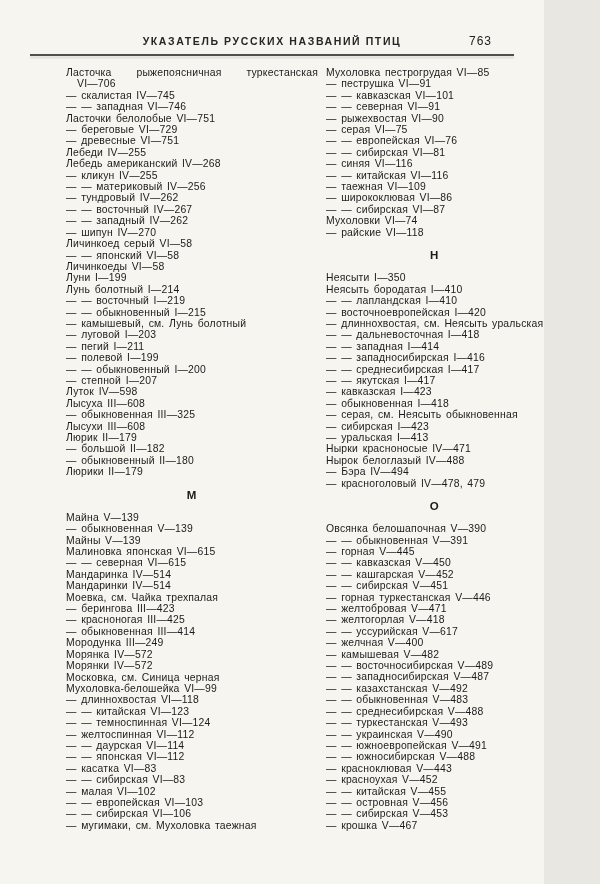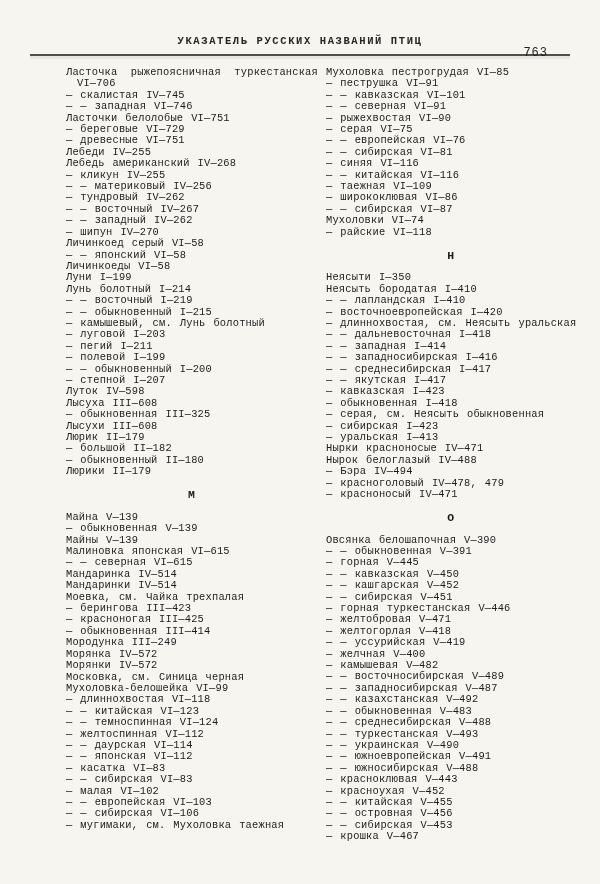--- a/index.html
+++ b/index.html
@@ -1,39 +1,39 @@
 <!DOCTYPE html>
 <html><head>
 <meta charset="utf-8">
 <style>
   html,body{margin:0;padding:0;background:#e9e7e2;}
   .page{
     position:relative;
-    width:600px;height:884px;
+    width:544px;height:884px;
     background:#f7f5f0;
     box-sizing:border-box;
-    font-family:Liberation Mono, monospace;
+    font-family:Liberation Sans, sans-serif;
     color:#1b1b1b;
     overflow:hidden;
   }
   .running-header{
     position:relative;
     margin:34px 30px 0 30px;
     height:20px;
     border-bottom:2px solid #4f4f4f;
     box-shadow:0 3px 0 rgba(0,0,0,0.06);
   }
   .running-title{
     position:absolute;left:0;right:0;top:1px;
     text-align:center;
     font-size:10.5px;font-weight:700;letter-spacing:1.6px;
     color:#262626;
   }
   .running-pageno{
-    position:absolute;right:22px;top:12px;
+    position:absolute;right:22px;top:0;
     font-size:12px;font-weight:400;letter-spacing:1px;color:#222;
   }
   .cols{
     display:flex;
     margin:11px 28px 0 66px;
   }
   .col{box-sizing:border-box;}
   .col-left{flex:0 0 252px;}
   .col-right{flex:1 1 auto;margin-left:8px;}
   .entry-line{
@@ -162,32 +162,31 @@
         <div class="entry-line">— — якутская I—417</div>
         <div class="entry-line">— кавказская I—423</div>
         <div class="entry-line">— обыкновенная I—418</div>
         <div class="entry-line">— серая, см. Неясыть обыкновенная</div>
         <div class="entry-line">— сибирская I—423</div>
         <div class="entry-line">— уральская I—413</div>
         <div class="entry-line">Нырки красноносые IV—471</div>
         <div class="entry-line">Нырок белоглазый IV—488</div>
         <div class="entry-line">— Бэра IV—494</div>
         <div class="entry-line">— красноголовый IV—478, 479</div>
-        <div class="entry-line">— красноносый IV—471</div>
         <div class="section-letter">О</div>
         <div class="entry-line">Овсянка белошапочная V—390</div>
         <div class="entry-line">— — обыкновенная V—391</div>
         <div class="entry-line">— горная V—445</div>
         <div class="entry-line">— — кавказская V—450</div>
         <div class="entry-line">— — кашгарская V—452</div>
         <div class="entry-line">— — сибирская V—451</div>
         <div class="entry-line">— горная туркестанская V—446</div>
         <div class="entry-line">— желтобровая V—471</div>
         <div class="entry-line">— желтогорлая V—418</div>
-        <div class="entry-line">— — уссурийская V—419</div>
+        <div class="entry-line">— — уссурийская V—617</div>
         <div class="entry-line">— желчная V—400</div>
         <div class="entry-line">— камышевая V—482</div>
         <div class="entry-line">— — восточносибирская V—489</div>
         <div class="entry-line">— — западносибирская V—487</div>
         <div class="entry-line">— — казахстанская V—492</div>
         <div class="entry-line">— — обыкновенная V—483</div>
         <div class="entry-line">— — среднесибирская V—488</div>
         <div class="entry-line">— — туркестанская V—493</div>
         <div class="entry-line">— — украинская V—490</div>
         <div class="entry-line">— — южноевропейская V—491</div>

